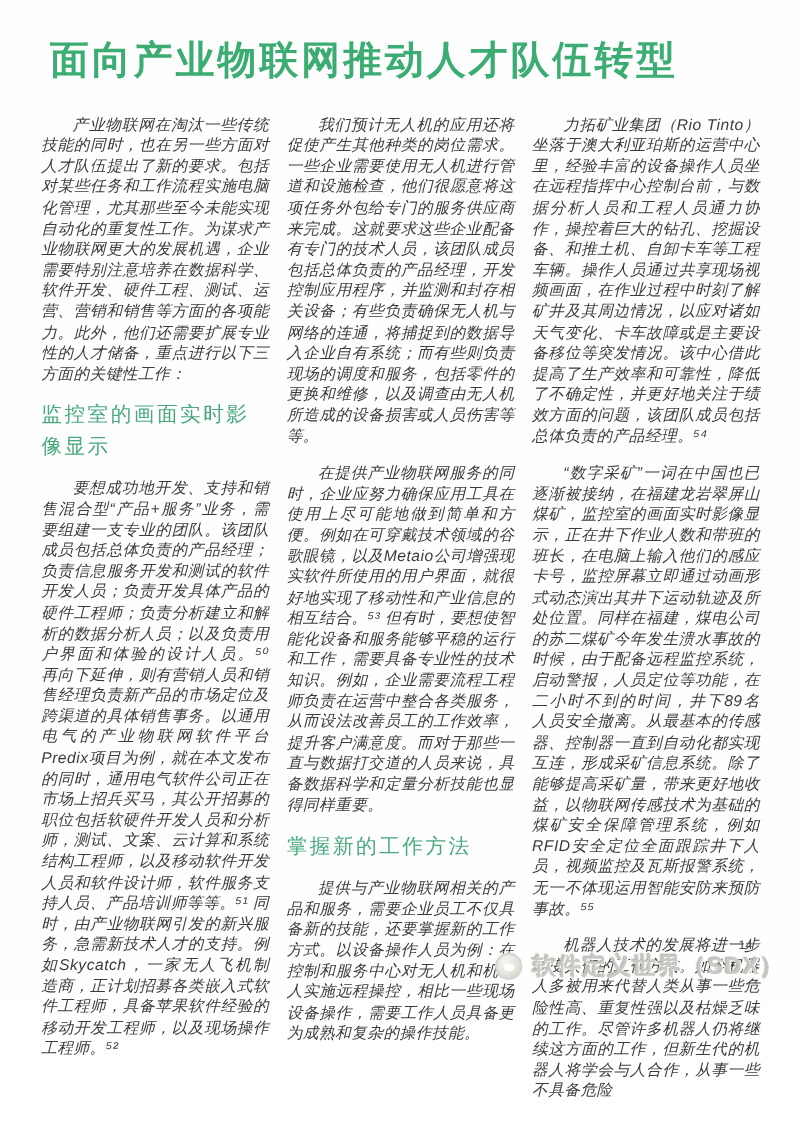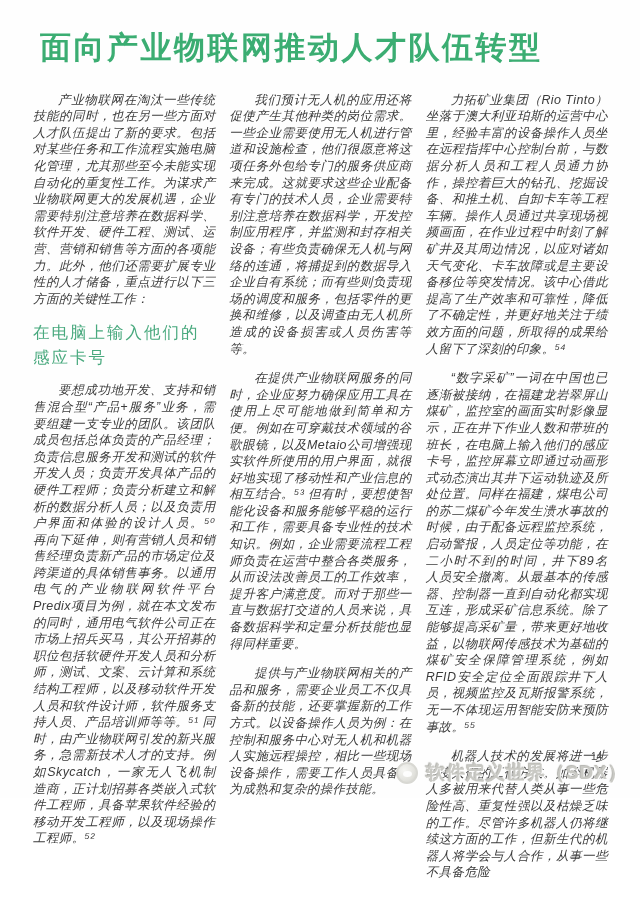--- a/index.html
+++ b/index.html
@@ -107,30 +107,31 @@
 </head>
 <body>
 
 <div class="page">
 
   <h1 class="page-title">面向产业物联网推动人才队伍转型</h1>
 
   <div class="columns">
     <div class="column">
         <p class="para">产业物联网在淘汰一些传统技能的同时，也在另一些方面对人才队伍提出了新的要求。包括对某些任务和工作流程实施电脑化管理，尤其那些至今未能实现自动化的重复性工作。为谋求产业物联网更大的发展机遇，企业需要特别注意培养在数据科学、软件开发、硬件工程、测试、运营、营销和销售等方面的各项能力。此外，他们还需要扩展专业性的人才储备，重点进行以下三方面的关键性工作：</p>
-        <h3 class="section-heading">在电脑上输入他们的感应卡号</h3>
+        <h3 class="section-heading">监控室的画面实时影像显示</h3>
         <p class="para">要想成功地开发、支持和销售混合型“产品+服务”业务，需要组建一支专业的团队。该团队成员包括总体负责的产品经理；负责信息服务开发和测试的软件开发人员；负责开发具体产品的硬件工程师；负责分析建立和解析的数据分析人员；以及负责用户界面和体验的设计人员。⁵⁰ 再向下延伸，则有营销人员和销售经理负责新产品的市场定位及跨渠道的具体销售事务。以通用电气的产业物联网软件平台Predix项目为例，就在本文发布的同时，通用电气软件公司正在市场上招兵买马，其公开招募的职位包括软硬件开发人员和分析师，测试、文案、云计算和系统结构工程师，以及移动软件开发人员和软件设计师，软件服务支持人员、产品培训师等等。⁵¹ 同时，由产业物联网引发的新兴服务，急需新技术人才的支持。例如Skycatch，一家无人飞机制造商，正计划招募各类嵌入式软件工程师，具备苹果软件经验的移动开发工程师，以及现场操作工程师。⁵²</p>
       </div>
     <div class="column">
-        <p class="para">我们预计无人机的应用还将促使产生其他种类的岗位需求。一些企业需要使用无人机进行管道和设施检查，他们很愿意将这项任务外包给专门的服务供应商来完成。这就要求这些企业配备有专门的技术人员，企业需要特别注意培养在数据科学，开发控制应用程序，并监测和封存相关设备；有些负责确保无人机与网络的连通，将捕捉到的数据导入企业自有系统；而有些则负责现场的调度和服务，包括零件的更换和维修，以及调查由无人机所造成的设备损害或人员伤害等等。</p>
+        <p class="para">我们预计无人机的应用还将促使产生其他种类的岗位需求。一些企业需要使用无人机进行管道和设施检查，他们很愿意将这项任务外包给专门的服务供应商来完成。这就要求这些企业配备有专门的技术人员，该团队成员包括总体负责的产品经理，开发控制应用程序，并监测和封存相关设备；有些负责确保无人机与网络的连通，将捕捉到的数据导入企业自有系统；而有些则负责现场的调度和服务，包括零件的更换和维修，以及调查由无人机所造成的设备损害或人员伤害等等。</p>
         <p class="para">在提供产业物联网服务的同时，企业应努力确保应用工具在使用上尽可能地做到简单和方便。例如在可穿戴技术领域的谷歌眼镜，以及Metaio公司增强现实软件所使用的用户界面，就很好地实现了移动性和产业信息的相互结合。⁵³ 但有时，要想使智能化设备和服务能够平稳的运行和工作，需要具备专业性的技术知识。例如，企业需要流程工程师负责在运营中整合各类服务，从而设法改善员工的工作效率，提升客户满意度。而对于那些一直与数据打交道的人员来说，具备数据科学和定量分析技能也显得同样重要。</p>
+        <h3 class="section-heading">掌握新的工作方法</h3>
         <p class="para">提供与产业物联网相关的产品和服务，需要企业员工不仅具备新的技能，还要掌握新的工作方式。以设备操作人员为例：在控制和服务中心对无人机和机器人实施远程操控，相比一些现场设备操作，需要工作人员具备更为成熟和复杂的操作技能。</p>
       </div>
     <div class="column">
-        <p class="para">力拓矿业集团（Rio Tinto）坐落于澳大利亚珀斯的运营中心里，经验丰富的设备操作人员坐在远程指挥中心控制台前，与数据分析人员和工程人员通力协作，操控着巨大的钻孔、挖掘设备、和推土机、自卸卡车等工程车辆。操作人员通过共享现场视频画面，在作业过程中时刻了解矿井及其周边情况，以应对诸如天气变化、卡车故障或是主要设备移位等突发情况。该中心借此提高了生产效率和可靠性，降低了不确定性，并更好地关注于绩效方面的问题，所取得的成果给人留下了深刻的印象。⁵⁴</p>
+        <p class="para">力拓矿业集团（Rio Tinto）坐落于澳大利亚珀斯的运营中心里，经验丰富的设备操作人员坐在远程指挥中心控制台前，与数据分析人员和工程人员通力协作，操控着巨大的钻孔、挖掘设备、和推土机、自卸卡车等工程车辆。操作人员通过共享现场视频画面，在作业过程中时刻了解矿井及其周边情况，以应对诸如天气变化、卡车故障或是主要设备移位等突发情况。该中心借此提高了生产效率和可靠性，降低了不确定性，并更好地关注于绩效方面的问题，该团队成员包括总体负责的产品经理。⁵⁴</p>
         <p class="para">“数字采矿”一词在中国也已逐渐被接纳，在福建龙岩翠屏山煤矿，监控室的画面实时影像显示，正在井下作业人数和带班的班长，在电脑上输入他们的感应卡号，监控屏幕立即通过动画形式动态演出其井下运动轨迹及所处位置。同样在福建，煤电公司的苏二煤矿今年发生溃水事故的时候，由于配备远程监控系统，启动警报，人员定位等功能，在二小时不到的时间，井下89名人员安全撤离。从最基本的传感器、控制器一直到自动化都实现互连，形成采矿信息系统。除了能够提高采矿量，带来更好地收益，以物联网传感技术为基础的煤矿安全保障管理系统，例如RFID安全定位全面跟踪井下人员，视频监控及瓦斯报警系统，无一不体现运用智能安防来预防事故。⁵⁵</p>
         <p class="para">机器人技术的发展将进一步改变人们的工作方式。如今机器人多被用来代替人类从事一些危险性高、重复性强以及枯燥乏味的工作。尽管许多机器人仍将继续这方面的工作，但新生代的机器人将学会与人合作，从事一些不具备危险</p>
       </div>
   </div>
 
   <div class="footer">
     <span class="footer-logo"></span>
     <span class="footer-brand">
       <span>软件定义世界（SDX）</span>
       <span class="page-number">14</span>

